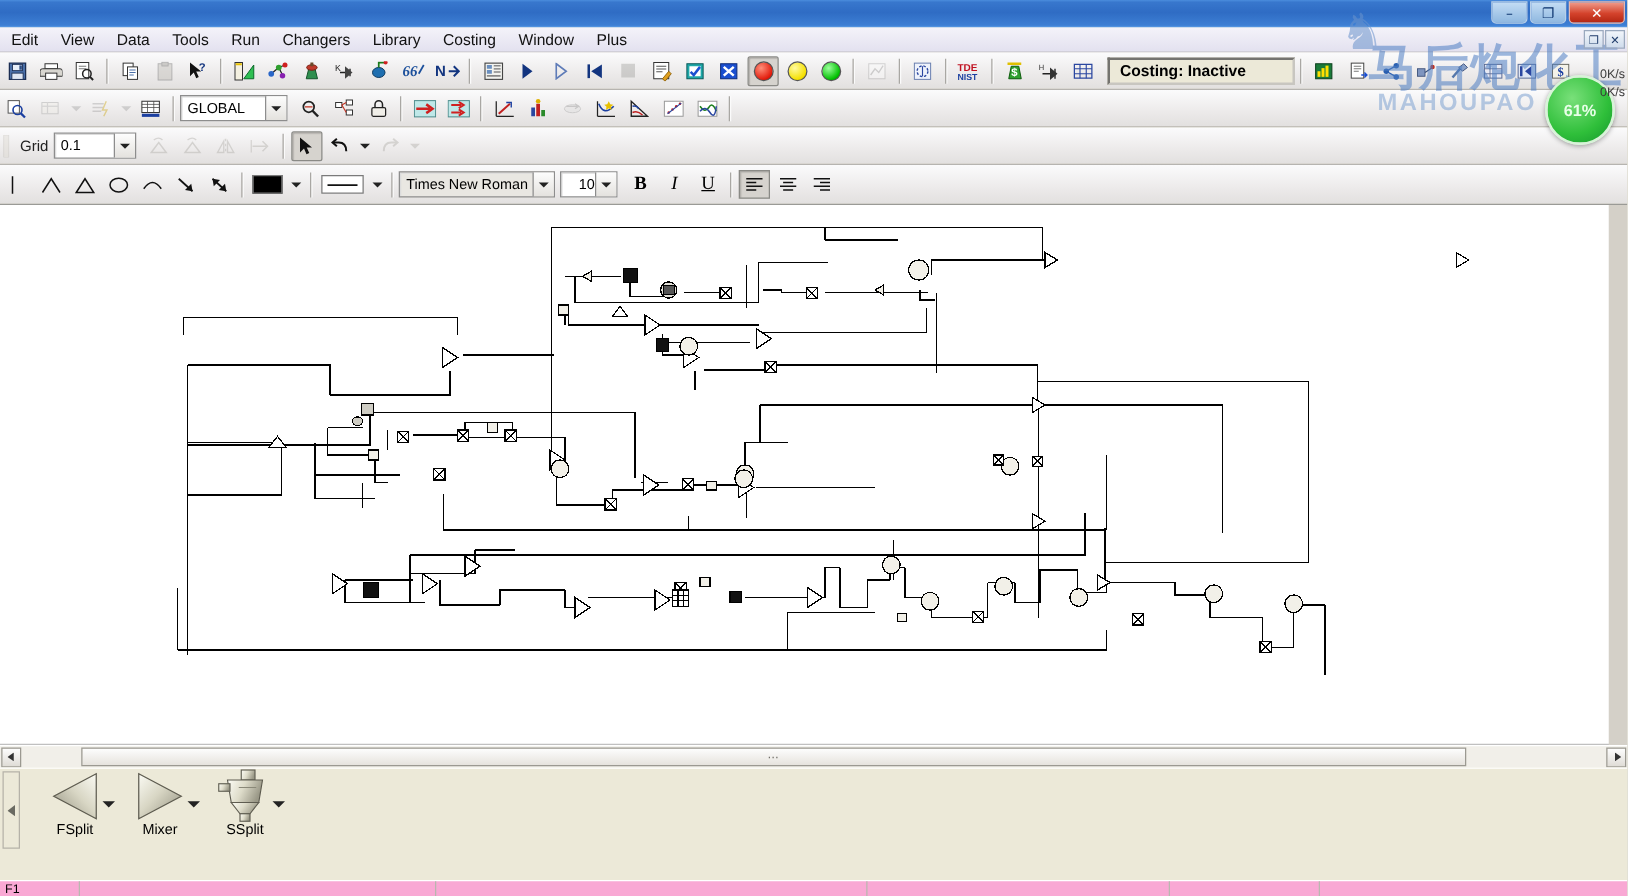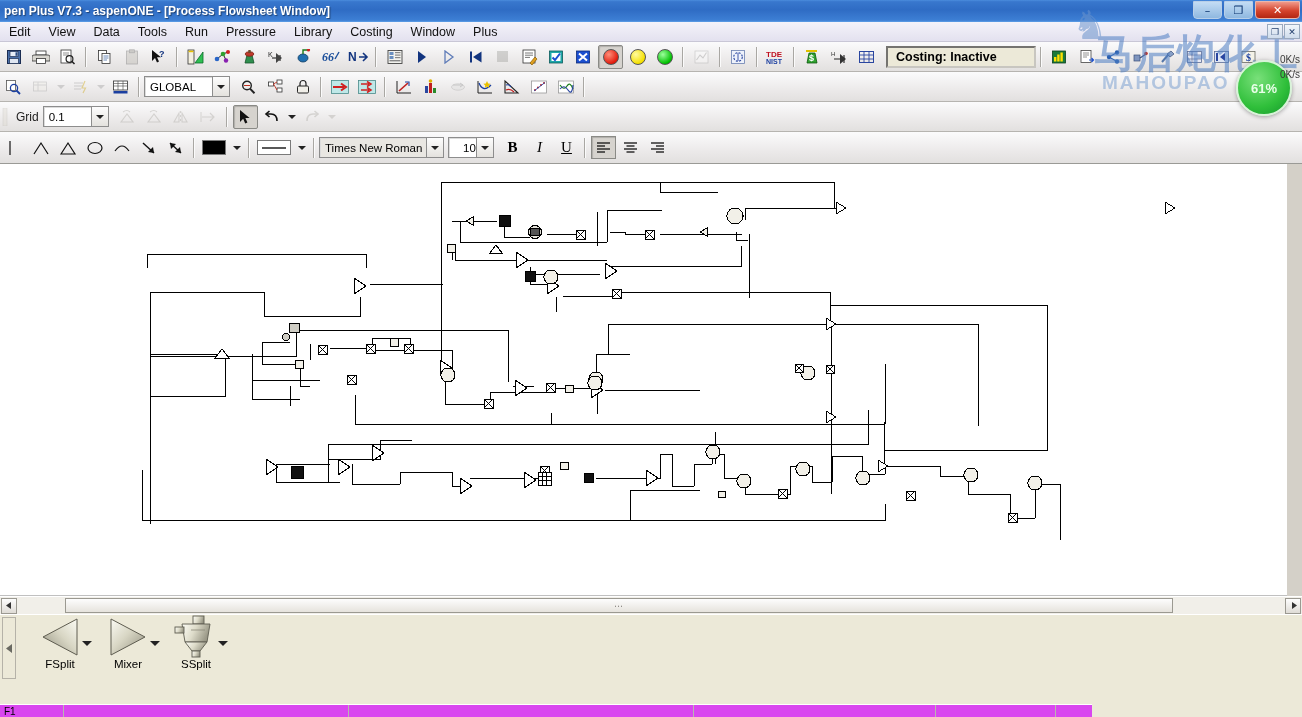--- a/index.html
+++ b/index.html
@@ -190,22 +190,22 @@
   .lib-item { width: 68px; height: 64px; display: flex; flex-direction: column; align-items: center; position: relative; }
   .lib-icon { height: 44px; display: flex; align-items: center; justify-content: center; }
   .lib-label { font-size: 11.5px; color: #000; margin-top: -1px; }
   .lib-caret {
     position: absolute; right: 2px; top: 26px;
     width:0;height:0;border-left:5px solid transparent;border-right:5px solid transparent;border-top:5px solid #222;
   }
 
   
   .statusbar {
-    position: absolute; left: 0; top: 704px; width: 1092px; height: 13px;
-    background: #d946ef; border-top: 1px solid #fff;
+    position: absolute; left: 0; top: 704px; width: 1302px; height: 13px;
+    background: #f9a8d4; border-top: 1px solid #fff;
     display: flex; align-items: flex-start; font-size: 10px; color: #000;
   }
   .status-cell { border-right: 1px solid #b9b6ae; height: 13px; display:flex; align-items:center; padding:0 4px; overflow:hidden; }
 
   
   .watermark {
     position: absolute; right: 0; top: 0; width: 230px; height: 115px;
     pointer-events: none; opacity: 0.55;
   }
   .wm-text {
@@ -235,35 +235,34 @@
     position: absolute; right: 2px; top: 52px;
     font-size: 10px; color: #3a3a3a; text-align: right; line-height: 15px;
   }
 </style>
 </head>
 <body>
 
 <div id="app">
 
   <div class="titlebar">
-    <span class="title-text">pen Plus V7.3 - aspenONE - [Process Flowsheet Window]</span>
     <div class="win-btns">
       <div class="win-btn">–</div>
       <div class="win-btn">❐</div>
       <div class="win-btn close">✕</div>
     </div>
   </div>
 
   <div class="menubar">
     <div class="menu-item">Edit</div>
     <div class="menu-item">View</div>
     <div class="menu-item">Data</div>
     <div class="menu-item">Tools</div>
     <div class="menu-item">Run</div>
-    <div class="menu-item">Pressure</div>
+    <div class="menu-item">Changers</div>
     <div class="menu-item">Library</div>
     <div class="menu-item">Costing</div>
     <div class="menu-item">Window</div>
     <div class="menu-item">Plus</div>
   </div>
 
   <div class="toolbar tb1">
     <div class="tbtn">
       <svg width="16" height="16" viewBox="0 0 16 16" class="ic">
           <rect x="1.5" y="1.5" width="13" height="13" fill="#4a6fa8" stroke="#1b2d52"></rect>

